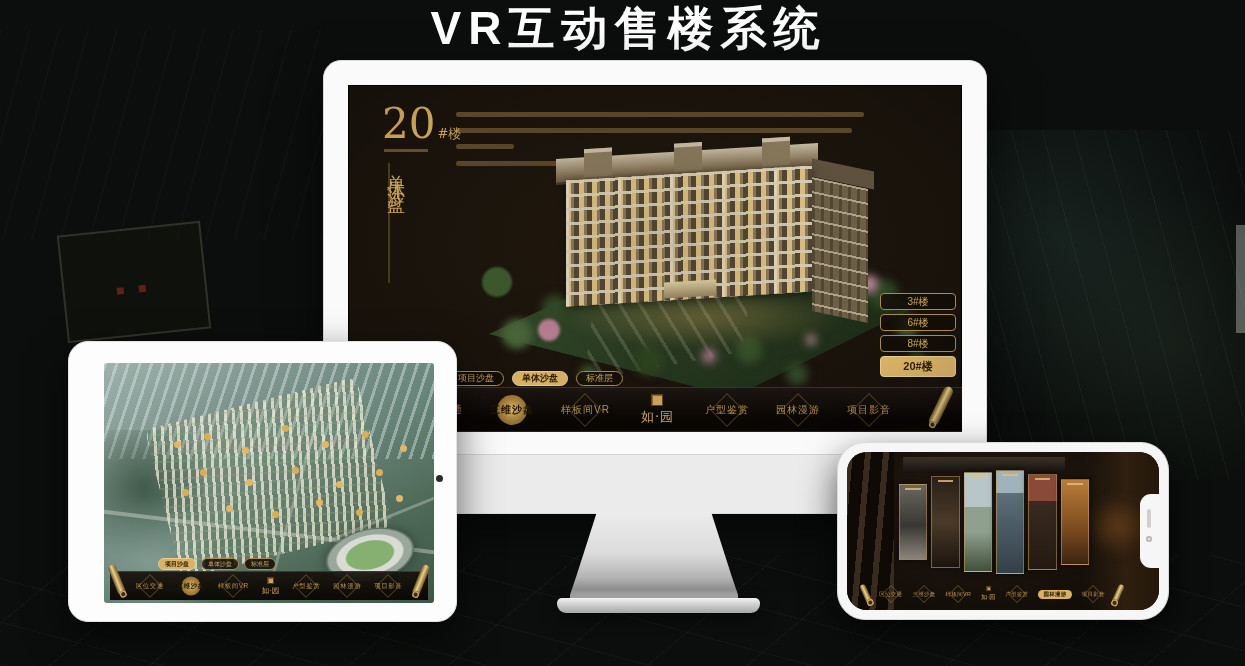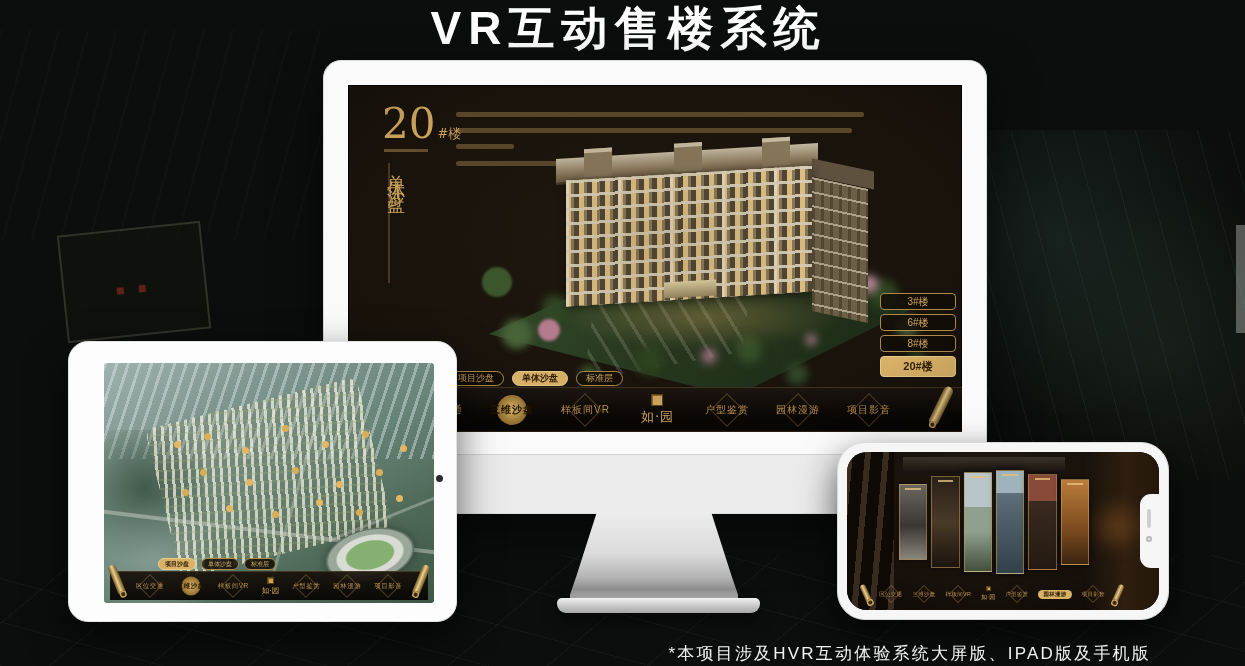--- a/index.html
+++ b/index.html
@@ -344,14 +344,13 @@
         <span class="nav-item">项目影音</span>
         <span class="scroll ph-scroll-r"></span>
       </div>
     </div>
     <div class="ph-notch">
       <div class="ph-speaker"></div>
       <div class="ph-cam"></div>
     </div>
   </div>
 
-  <div class="footnote">*本项目涉及HVR互动体验系统大屏版、IPAD版及手机版</div>
 </div>
 
 </body></html>

